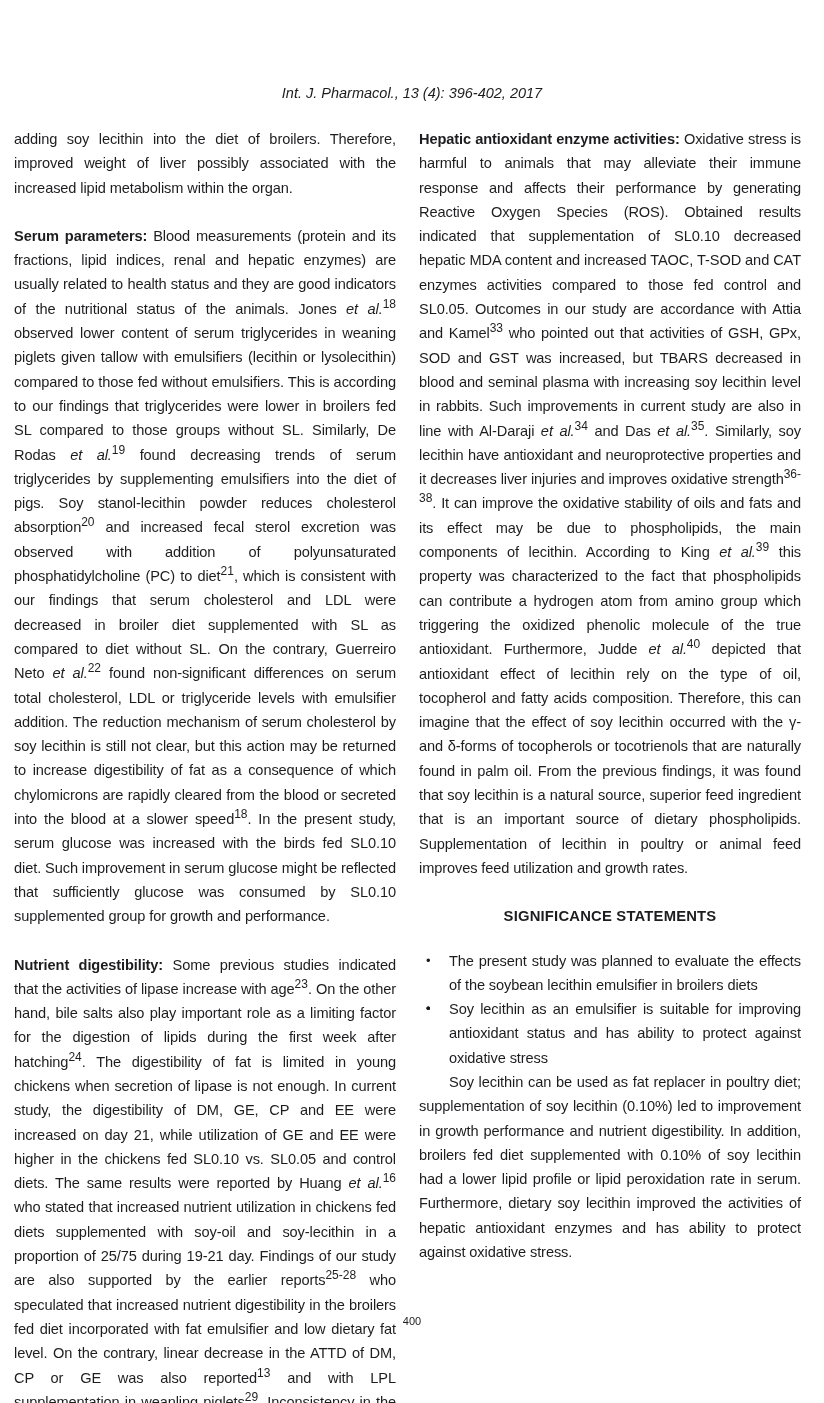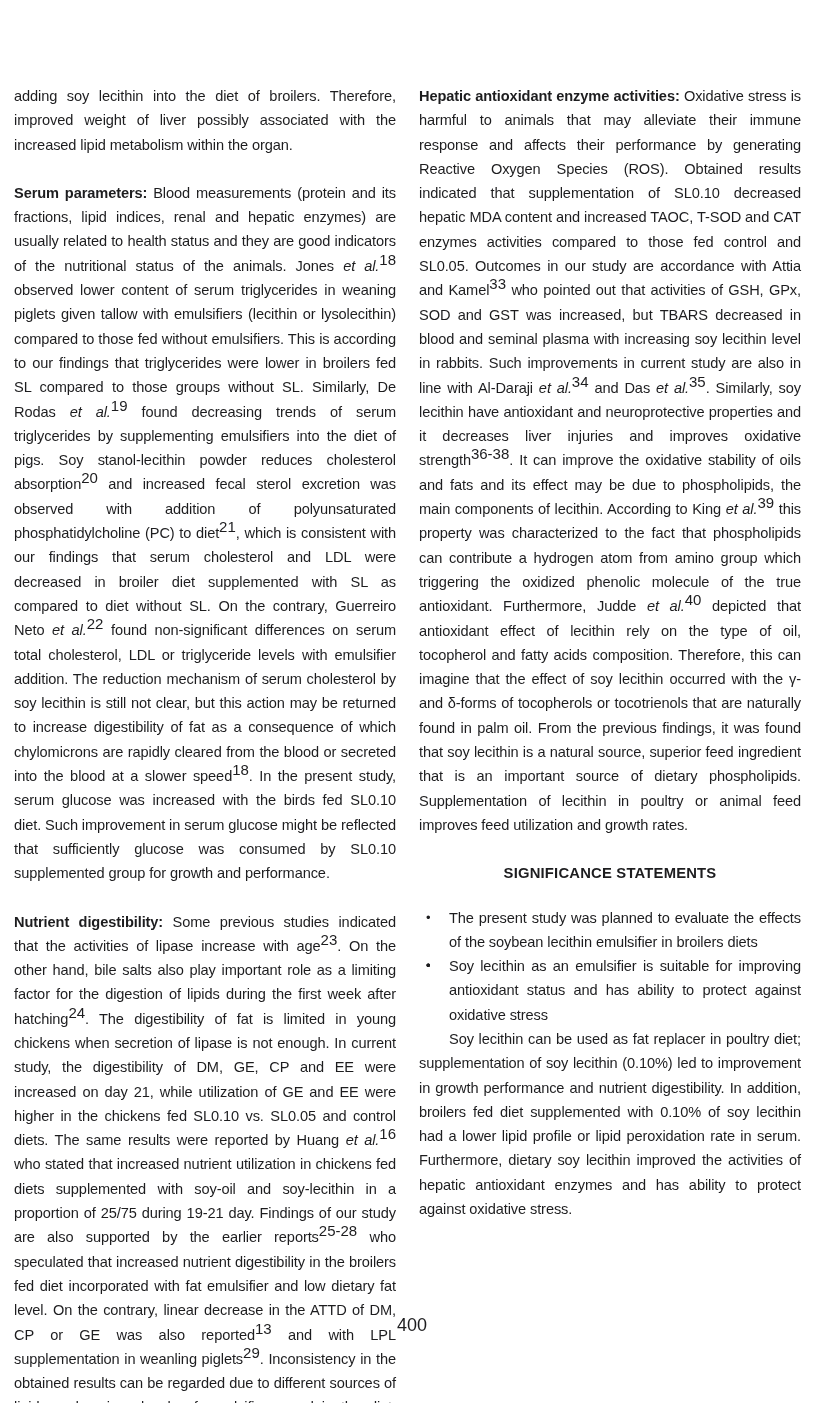--- a/index.html
+++ b/index.html
@@ -59,41 +59,42 @@
     position: relative;
     padding-left: 30px;
   }
   ul.bullet-list li .bullet {
     position: absolute;
     left: 7px;
     top: 0;
     font-size: 13px;
   }
   sup {
-    font-size: 15px;
+    font-size: 12px;
     line-height: 0;
     vertical-align: super;
     letter-spacing: 0;
   }
   p.first-line-indent { text-indent: 30px; }
   .page-footer {
     position: absolute;
     left: 0;
     right: 0;
     top: 1315px;
     text-align: center;
-    font-size: 18px;
+    font-size: 11px;
     color: #1d1d1f;
   }
 </style>
 </head>
 <body>
 
 <div class="page">
 
+  <div class="running-head">Int. J. Pharmacol., 13 (4): 396-402, 2017</div>
 
   <div class="columns">
 
     <div class="col">
       <p>adding soy lecithin into the diet of broilers. Therefore, improved weight of liver possibly associated with the increased lipid metabolism within the organ.</p>
       <p><b>Serum parameters:</b> Blood measurements (protein and its fractions, lipid indices, renal and hepatic enzymes) are usually related to health status and they are good indicators of the nutritional status of the animals. Jones <i>et al.</i><sup>18</sup> observed lower content of serum triglycerides in weaning piglets given tallow with emulsifiers (lecithin or lysolecithin) compared to those fed without emulsifiers. This is according to our findings that triglycerides were lower in broilers fed SL compared to those groups without SL. Similarly, De Rodas <i>et al.</i><sup>19</sup> found decreasing trends of serum triglycerides by supplementing emulsifiers into the diet of pigs. Soy stanol-lecithin powder reduces cholesterol absorption<sup>20</sup> and increased fecal sterol excretion was observed with addition of polyunsaturated phosphatidylcholine (PC) to diet<sup>21</sup>, which is consistent with our findings that serum cholesterol and LDL were decreased in broiler diet supplemented with SL as compared to diet without SL. On the contrary,  Guerreiro Neto <i>et al.</i><sup>22</sup>  found non-significant differences on serum total cholesterol, LDL or triglyceride levels with emulsifier addition. The reduction mechanism of serum cholesterol by soy lecithin is still not clear, but this action may be returned to increase digestibility of fat as a consequence of which chylomicrons are rapidly cleared from the blood or secreted into the blood at a slower speed<sup>18</sup>. In the present study, serum glucose was increased with the birds fed SL0.10 diet. Such improvement in serum glucose might be reflected that sufficiently glucose was consumed by SL0.10 supplemented group for growth and performance.</p>
       <p><b>Nutrient digestibility:</b> Some previous  studies indicated that the activities of lipase increase with age<sup>23</sup>. On the other hand, bile salts also play important role as a limiting factor for the digestion of lipids during the first week after hatching<sup>24</sup>. The digestibility of fat is limited in young chickens when secretion of lipase is not enough. In current study, the digestibility of DM, GE, CP and EE were increased on day 21, while utilization of GE and EE were higher in the chickens fed SL0.10 vs. SL0.05 and control diets. The same results were reported by Huang <i>et al.</i><sup>16</sup> who stated that increased nutrient utilization in chickens fed diets supplemented with soy-oil and soy-lecithin in a proportion of 25/75 during 19-21 day. Findings of our study are also supported by the earlier reports<sup>25-28</sup> who speculated that increased nutrient digestibility in the broilers fed diet incorporated with fat emulsifier and low dietary fat level. On the contrary, linear decrease in the ATTD of DM, CP or GE was also reported<sup>13</sup> and with LPL supplementation in weanling piglets<sup>29</sup>. Inconsistency in the obtained results can be regarded due to different sources of lipids and various levels of emulsifiers used in the diet. Furthermore, vegetable oil are more digestible than animal oils documented by Tan  and Li , which may be one of causes that no effects were seen in proceeding research conducts.</p>
     </div>
 
     <div class="col">

